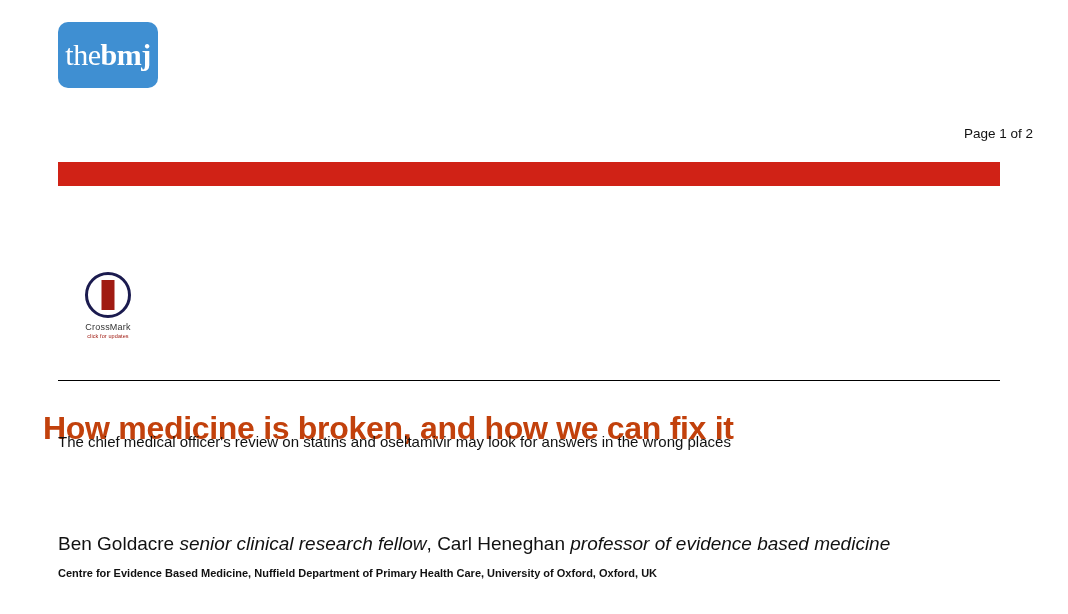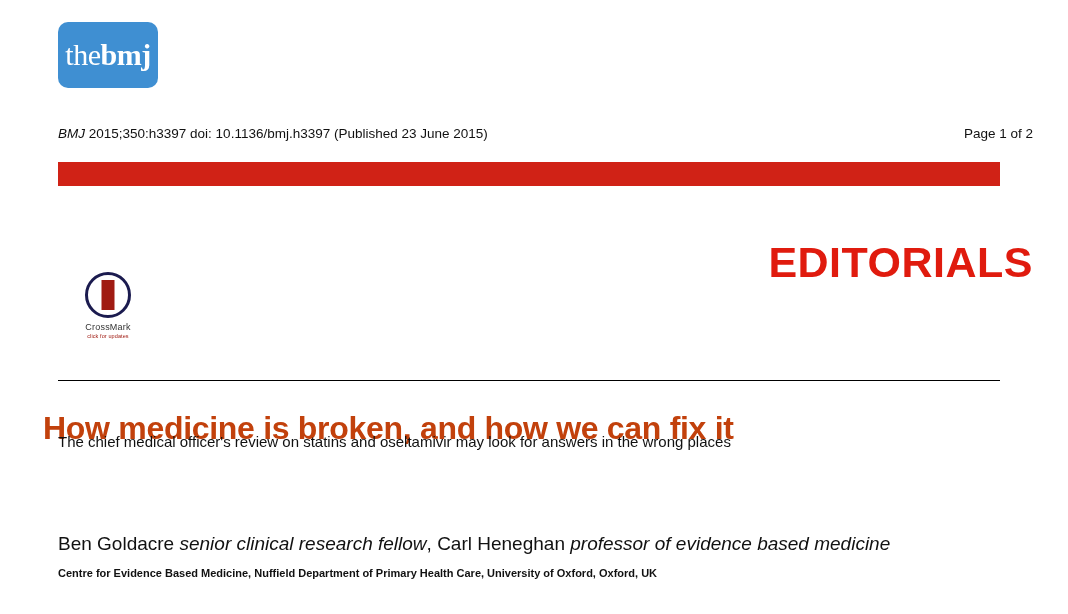--- a/index.html
+++ b/index.html
@@ -196,27 +196,25 @@
 </style>
 </head>
 <body>
 
 <div class="page">
 
   <div class="logo-box">
     <span class="logo-text"><span class="the">the</span><span class="bmj">bmj</span></span>
   </div>
 
-  <div class="citation"><span class="journal">BMJ</span><span> 2015;350:h3397 doi: 10.1136/bmj.h3397 (Published 23 June 2015)</span></div>
 
   <div class="pagenum">Page 1 of 2</div>
 
   <div class="redbar"></div>
 
-  <div class="section-title">EDITORIALS</div>
 
   <div class="crossmark">
     <div class="crossmark-logo">
       <div class="bar"></div>
     </div>
     <div class="crossmark-name">CrossMark</div>
     <div class="crossmark-sub">click for updates</div>
   </div>
 
   <div class="rule"></div>

